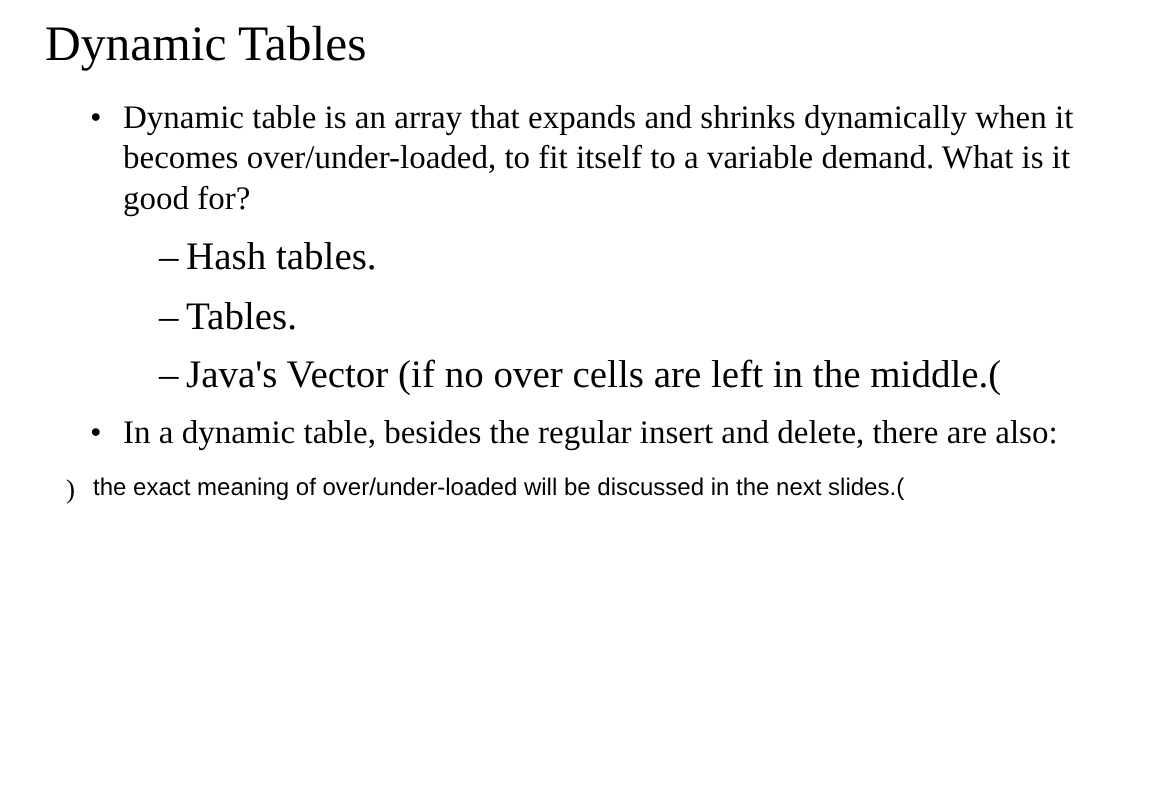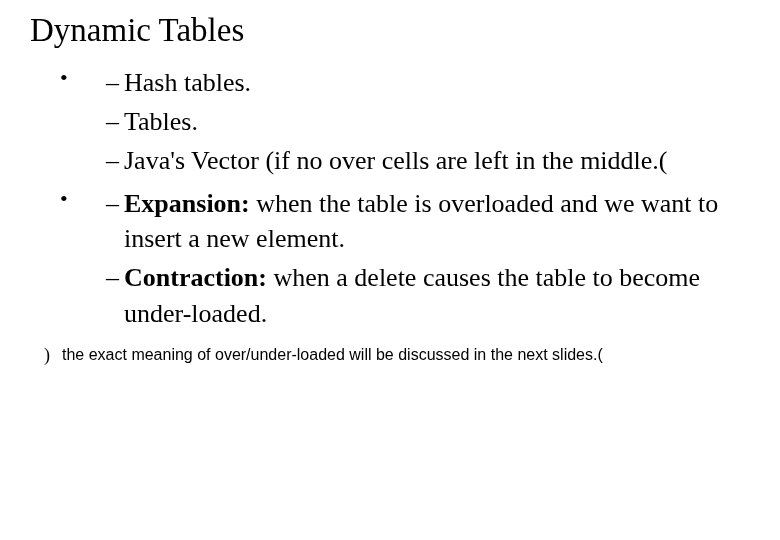--- a/index.html
+++ b/index.html
@@ -79,32 +79,26 @@
   .b { font-weight: bold; }
 </style>
 </head>
 <body>
 
 <div class="slide">
   <div class="title">Dynamic Tables</div>
 
   <ul class="lvl1">
     <li>
+      <span>Dynamic table is an array that expands and shrinks dynamically when it becomes over/under-loaded, to fit itself to a variable demand. What is it good for?</span>
       <ul class="lvl2">
         <li>Hash tables.</li>
         <li>Tables.</li>
         <li>Java's Vector (if no over cells are left in the middle.(</li>
       </ul>
     </li>
     <li>
-      <ul class="lvl2">
-        <li>
-          <span class="b"> Expansion:</span><span> when the table is overloaded and we want to insert a new element.</span>
-        </li>
-        <li>
-          <span class="b">Contraction:</span><span> when a delete causes the table to become under-loaded.</span>
-        </li>
-      </ul>
+      <span>In a dynamic table, besides the regular insert and delete, there are also:</span>
     </li>
   </ul>
 
   <div class="footnote">the exact meaning of over/under-loaded will be discussed in the next slides.(</div>
 </div>
 
 </body></html>

